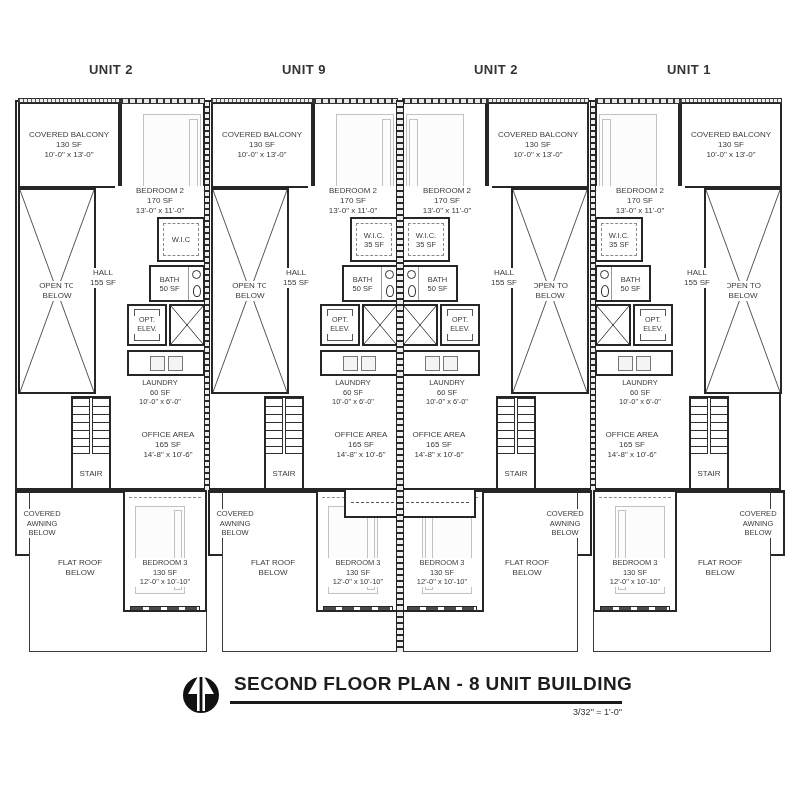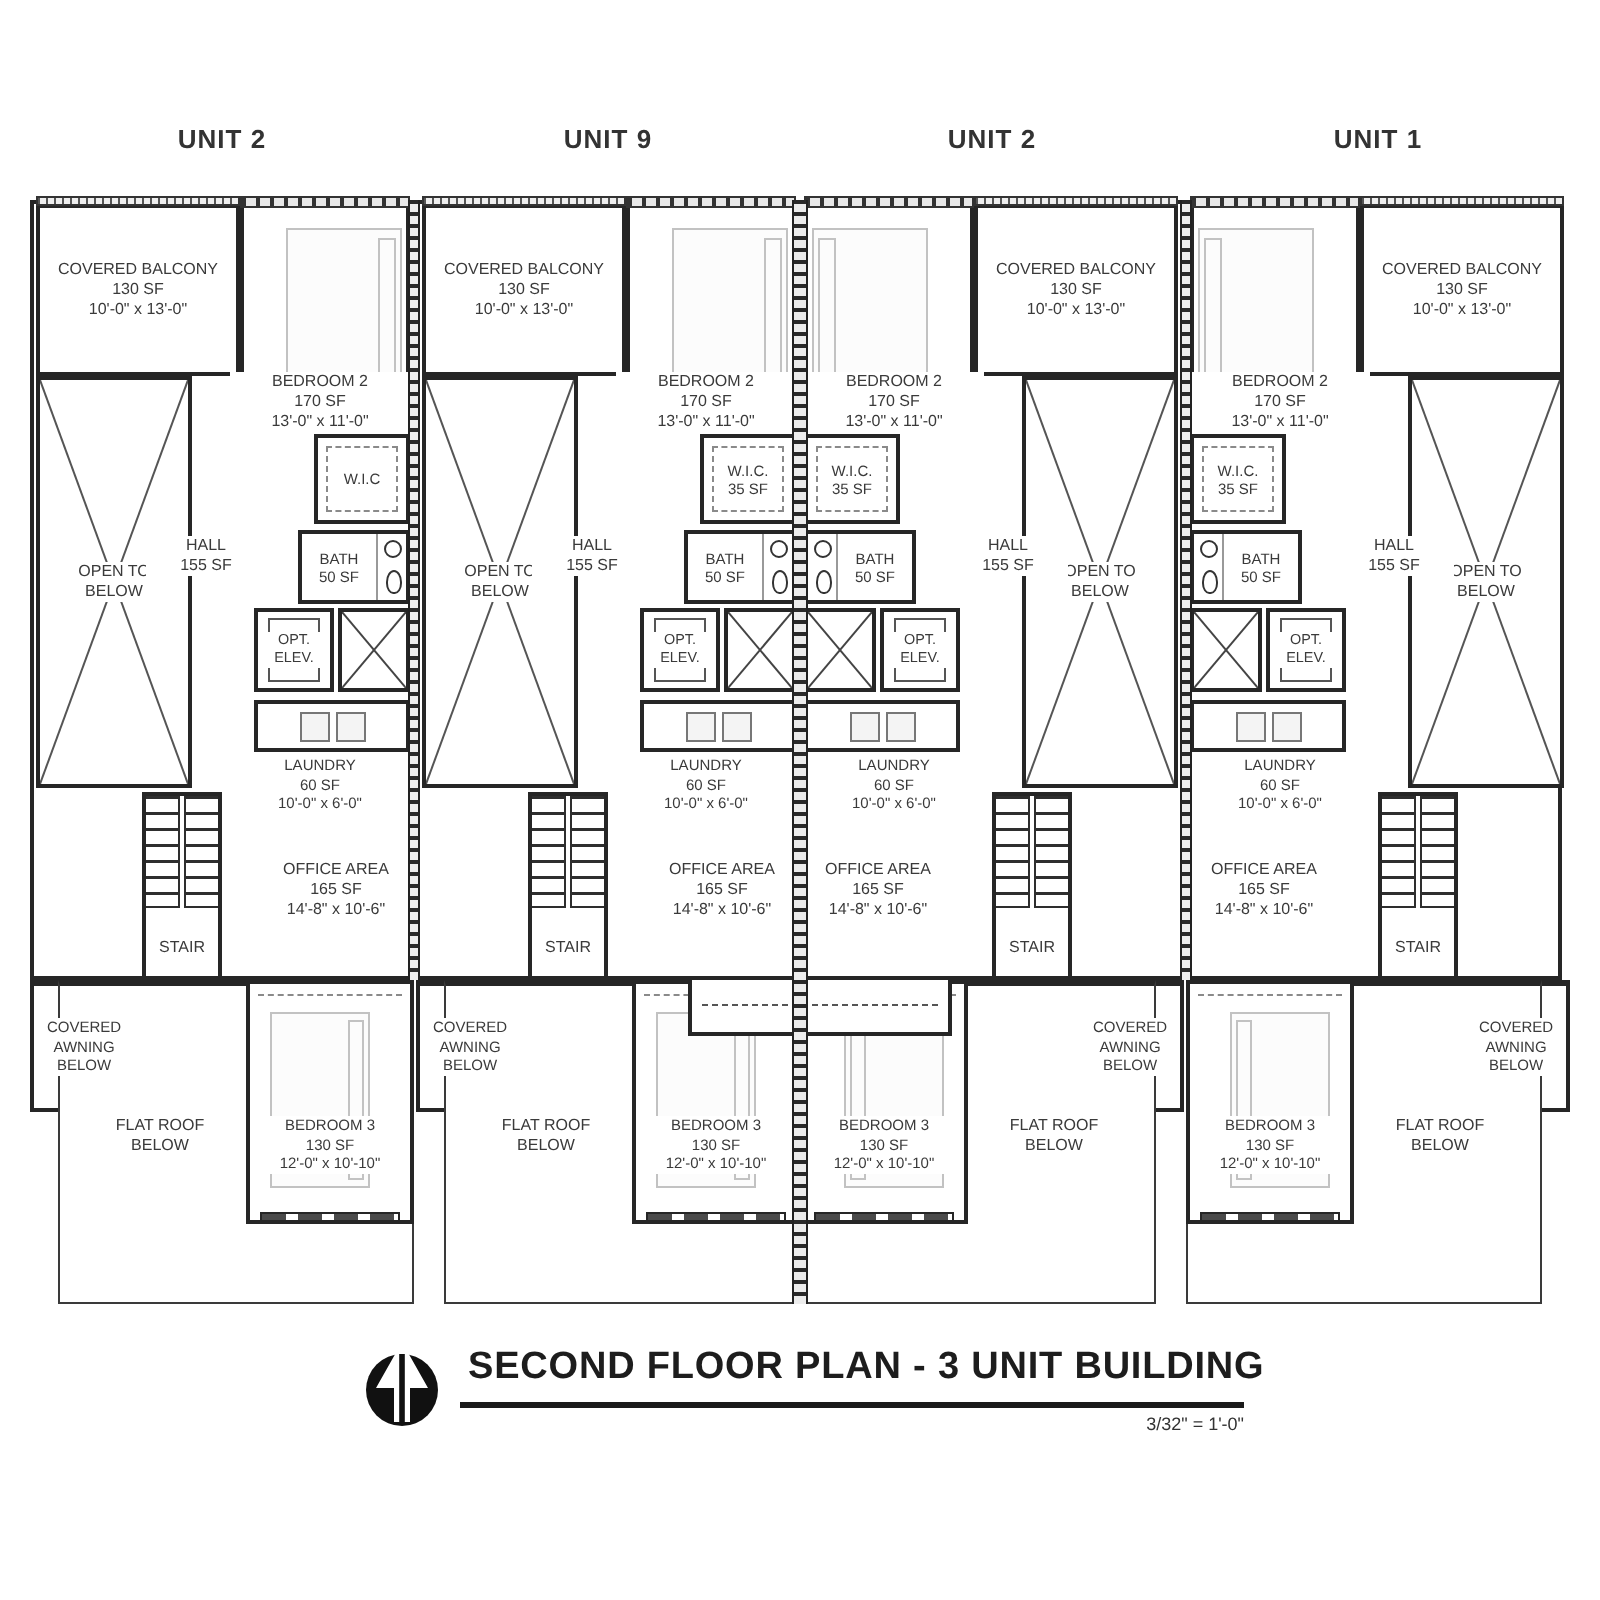--- a/index.html
+++ b/index.html
@@ -597,15 +597,15 @@
   <div class="bump">
       <div class="bumpdash"></div>
     </div>
 </div>
 
 <svg class="northicon" viewBox="0 0 44 48">
   <circle cx="21" cy="26" r="18" fill="#111"></circle>
   <polygon points="21,2 34,25 25,25 25,42 17,42 17,25 8,25" fill="#fff"></polygon>
   <rect x="19.6" y="8" width="2.8" height="34" fill="#111"></rect>
 </svg>
-<div class="title">SECOND FLOOR PLAN - 3 UNIT BUILDING</div>
+<div class="title">SECOND FLOOR PLAN - 8 UNIT BUILDING</div>
 <div class="titleline"></div>
 <div class="scaletxt">3/32" = 1'-0"</div>
 
 </body></html>

